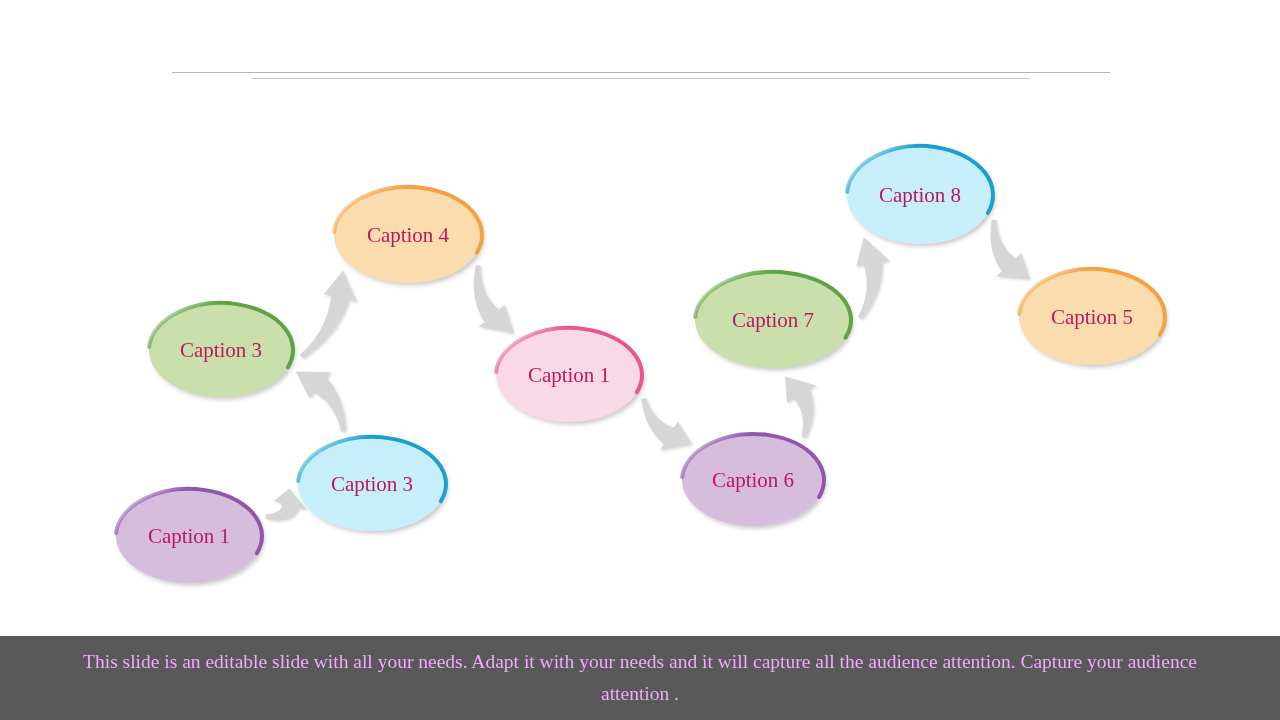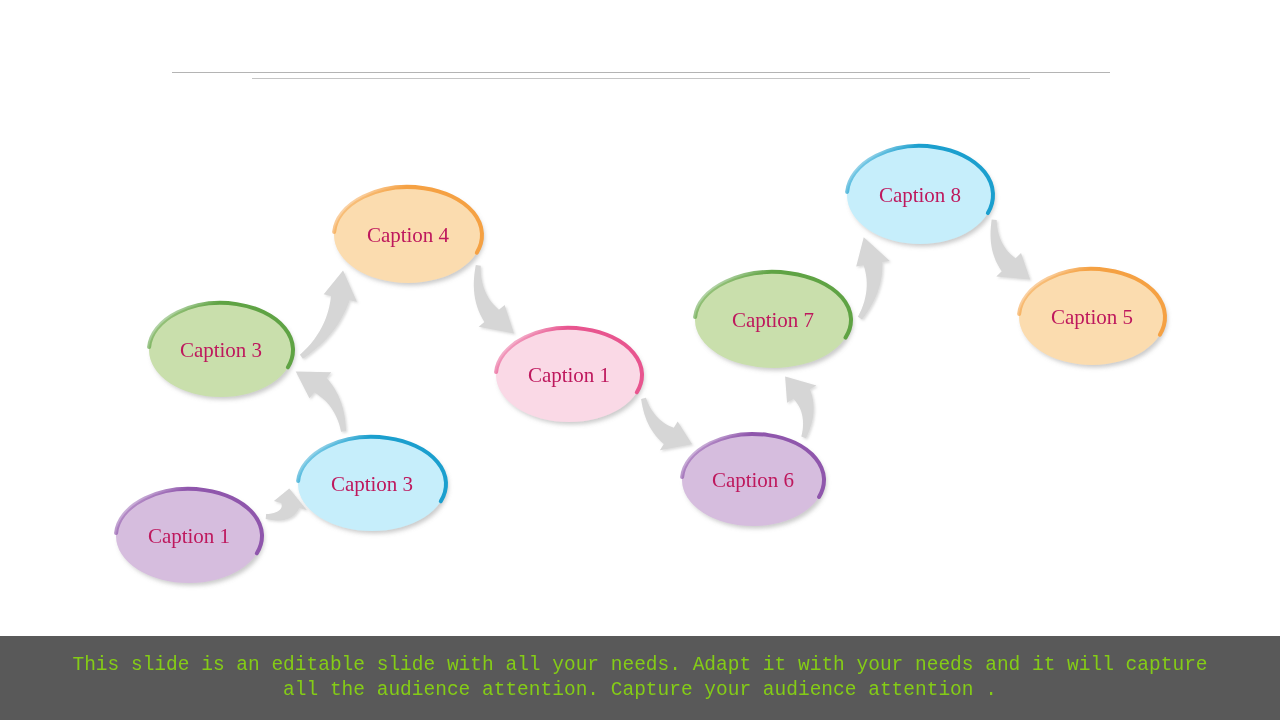--- a/index.html
+++ b/index.html
@@ -85,24 +85,24 @@
     width: 1280px;
     height: 84px;
     background: #595959;
     display: flex;
     align-items: center;
     justify-content: center;
   }
   .footer-text {
     width: 1160px;
     text-align: center;
-    color: #84cc16;
+    color: #f0abfc;
     font-size: 19.5px;
-    line-height: 25px;
-    font-family: Liberation Mono, monospace;
+    line-height: 32px;
+    font-family: Liberation Serif, serif;
   }
 </style>
 </head>
 <body>
 
 <div class="slide">
 
 
   <div class="rule-top"></div>
   <div class="rule-bottom"></div>

